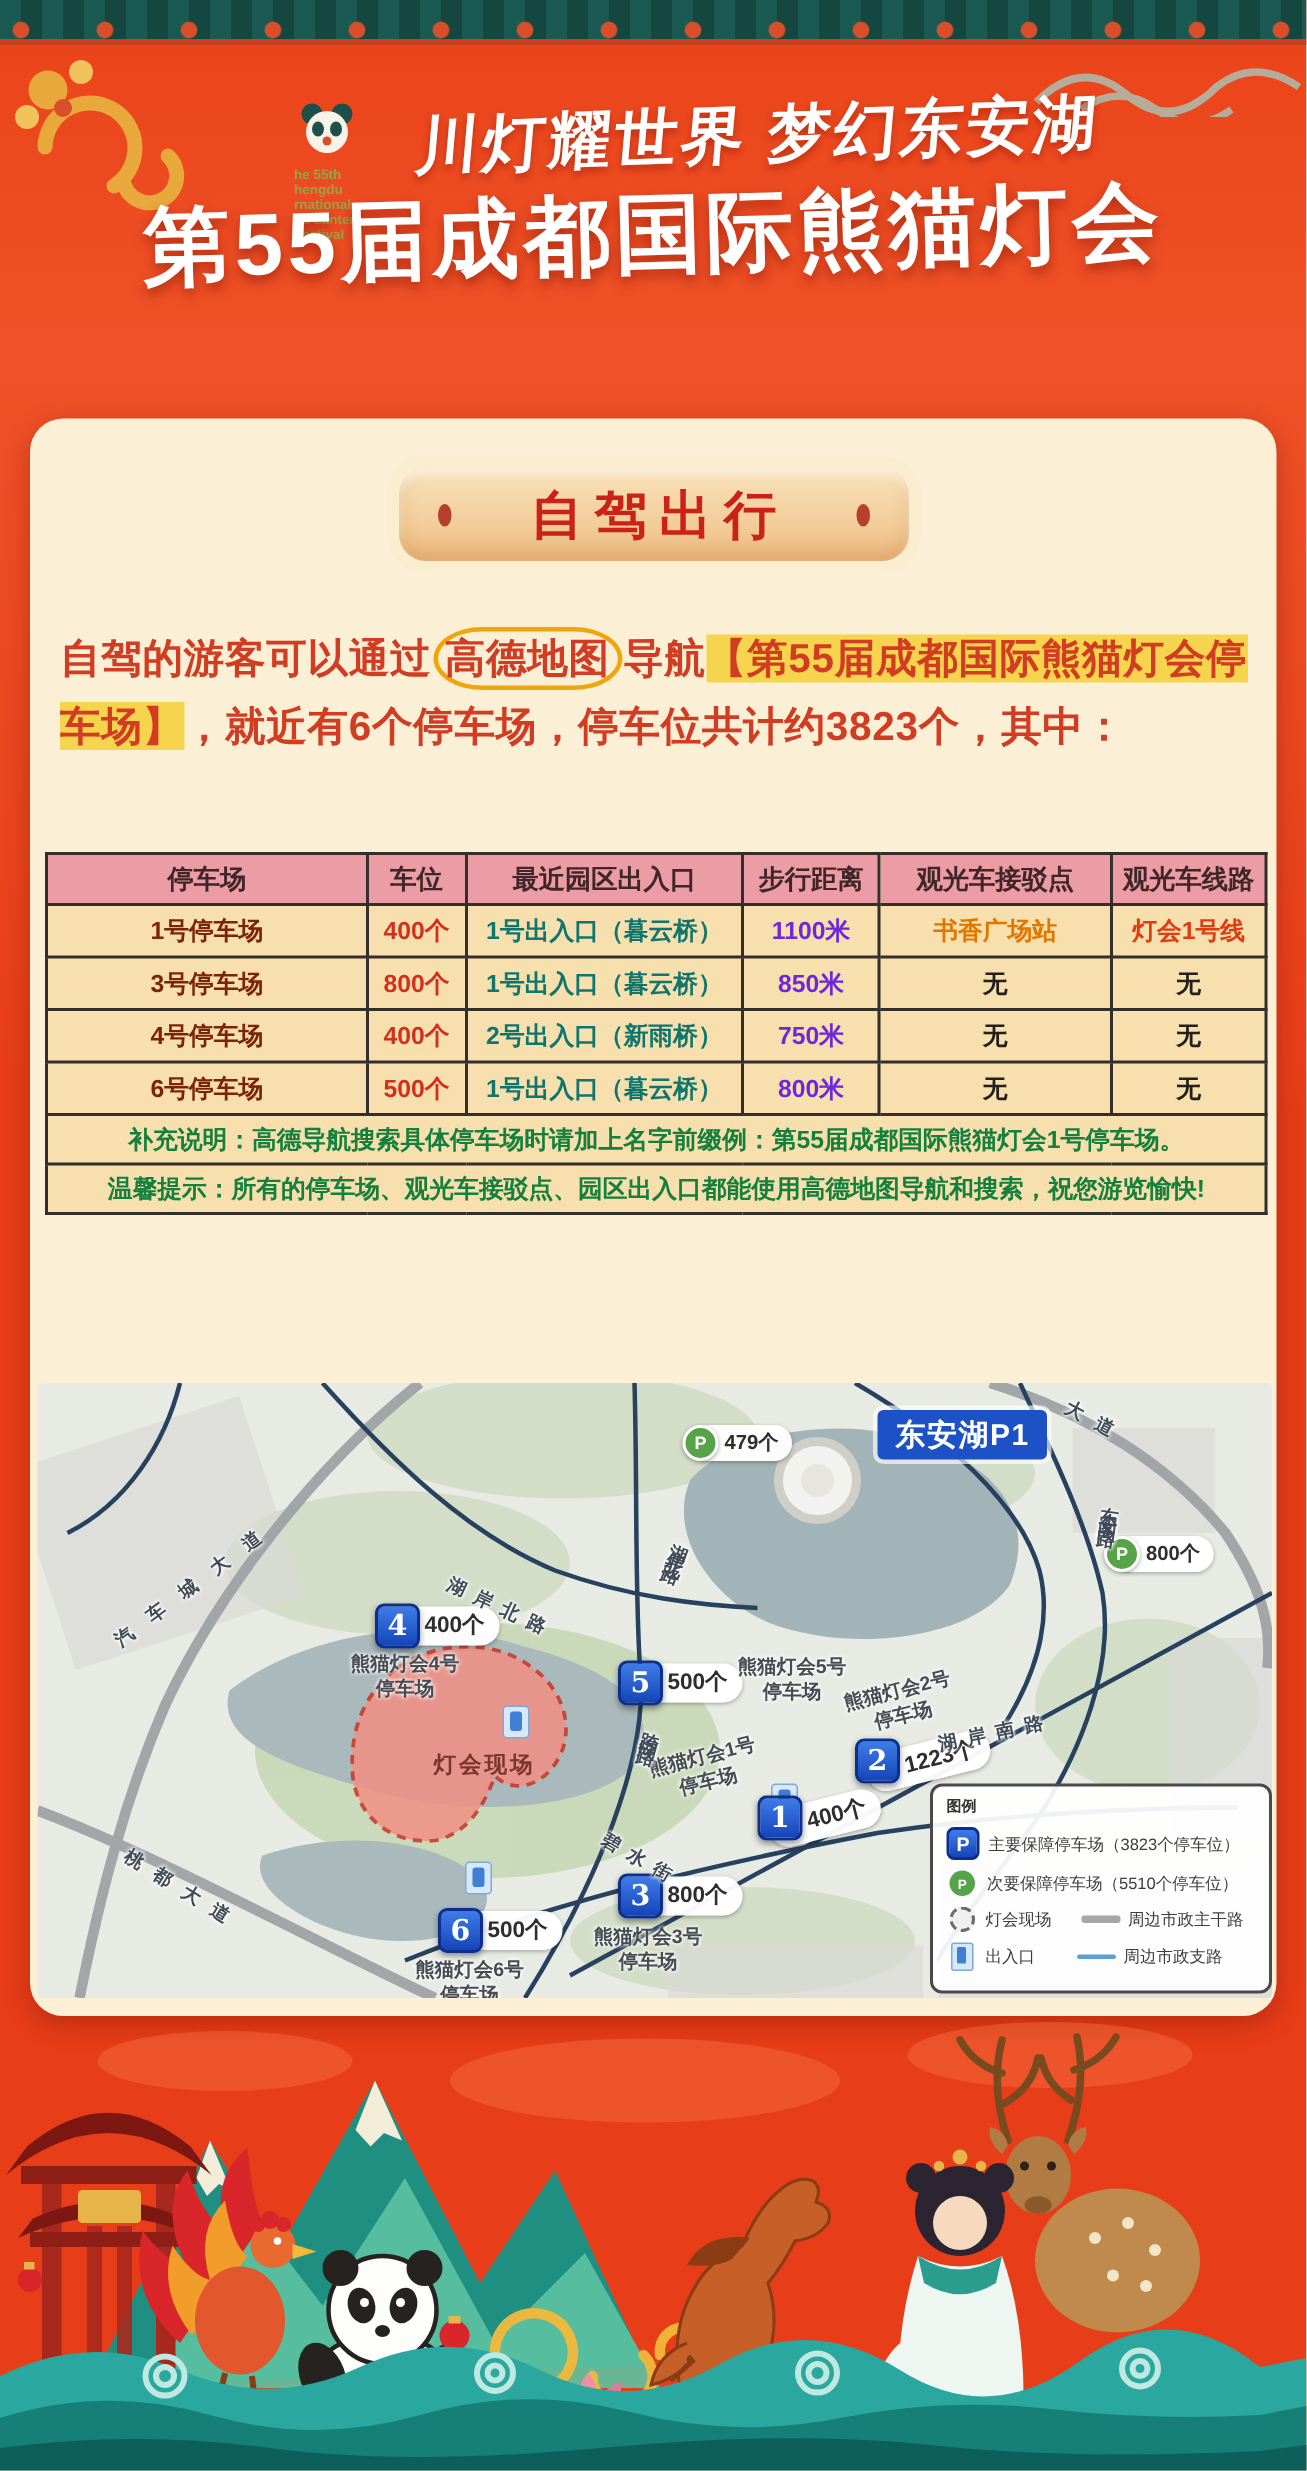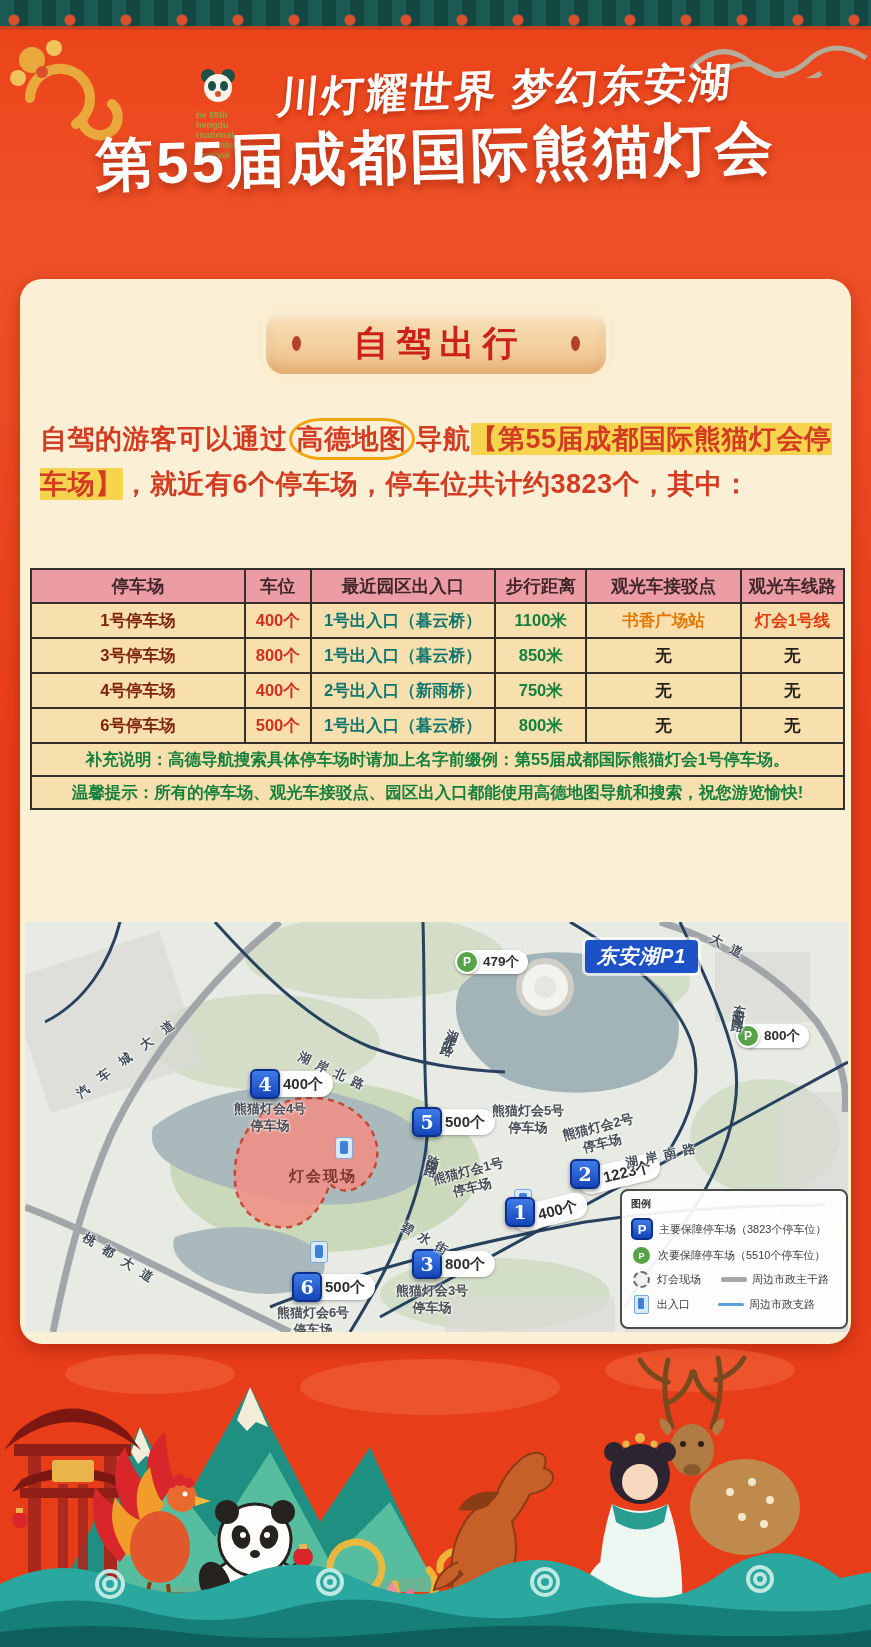--- a/index.html
+++ b/index.html
@@ -38,21 +38,21 @@
     font-weight:800;line-height:45px;letter-spacing:.5px;}
   .hl{background:#f7d44d;padding:1px 0;box-decoration-break:clone;-webkit-box-decoration-break:clone;}
   .circled{border:3px solid #efa50b;border-radius:46px/30px;padding:0 5px;margin:0 1px;display:inline-block;line-height:36px;}
   
   table.parking{position:absolute;left:10px;top:289px;width:815px;border-collapse:collapse;
     table-layout:fixed;background:#f8dfae;}
   table.parking th,table.parking td{border:2px solid #33302c;text-align:center;padding:0;overflow:hidden;}
   table.parking th{background:#ec9ca4;color:#402629;font-size:17.5px;font-weight:800;height:32px;}
   table.parking td{height:33px;font-size:16.5px;font-weight:800;}
   td.c-name{color:#7c2408;} td.c-spaces{color:#d2301c;} td.c-entr{color:#0f766e;}
-  td.c-dist{color:#15803d;}
+  td.c-dist{color:#6d28d9;}
   .note-cell{text-align:center;padding:0 8px !important;color:#15803d;font-size:15.5px;height:31px !important;}
   
   .map{position:absolute;left:5px;top:643px;width:823px;height:410px;background:#e8ebe4;overflow:hidden;border-radius:3px;}
   .map svg.base{position:absolute;left:0;top:0;}
   .roadlabel{position:absolute;color:#414b57;font-size:12.5px;font-weight:600;white-space:nowrap;
     text-shadow:0 0 3px #fff,0 0 3px #fff,0 0 2px #fff;}
   .roadlabel.vert{writing-mode:vertical-rl;letter-spacing:5px;}
   .bpill,.gpill{position:absolute;height:26px;background:rgba(255,255,255,.96);border-radius:13px;
     line-height:26px;font-size:15px;font-weight:700;color:#2e2e2e;padding:0 10px 0 26px;
     box-shadow:0 1px 3px rgba(0,0,0,.3);white-space:nowrap;}
@@ -60,21 +60,21 @@
   .bmarker{position:absolute;width:30px;height:30px;border-radius:6px;
     background:linear-gradient(180deg,#3f7ce8,#1545b8);border:2px solid #0d2f8c;box-sizing:border-box;
     color:#fff;font-weight:900;font-size:19px;font-family:"DejaVu Serif","Liberation Serif",serif;
     display:flex;align-items:center;justify-content:center;box-shadow:0 2px 4px rgba(0,0,0,.4);}
   .gmarker{position:absolute;width:24px;height:24px;border-radius:50%;background:#56a348;border:2px solid #fff;
     box-sizing:border-box;color:#fff;font-weight:800;font-size:12px;display:flex;align-items:center;justify-content:center;
     box-shadow:0 1px 3px rgba(0,0,0,.35);}
   .mlabel{position:absolute;color:#474b52;font-size:13px;font-weight:600;text-align:center;line-height:17px;
     text-shadow:0 0 3px #fff,0 0 3px #fff;}
   .area-badge{position:absolute;left:560px;top:18px;background:#1d52c6;color:#fff;font-size:20px;font-weight:900;
-    padding:3px 12px;border-radius:4px;box-shadow:0 0 0 3px rgba(255,255,255,.65);letter-spacing:1px;font-style:italic;}
+    padding:3px 12px;border-radius:4px;box-shadow:0 0 0 3px rgba(255,255,255,.65);letter-spacing:1px;}
   .site-label{position:absolute;left:248px;top:245px;width:100px;text-align:center;color:#7c352a;
     font-size:15px;font-weight:700;letter-spacing:2px;}
   .door{position:absolute;width:16px;height:20px;background:#d7e9f9;border:1px solid #7fa8d9;border-radius:3px;}
   .door::after{content:"";position:absolute;left:4px;top:3px;width:8px;height:13px;background:#3f7fd4;border-radius:2px;}
   
   .legend{position:absolute;left:595px;top:267px;width:228px;height:140px;background:rgba(255,255,255,.93);
     border:2px solid #4a4a4a;border-radius:8px;box-sizing:border-box;padding:6px 9px;}
   .legend-title{font-size:10px;font-weight:700;color:#333;}
   .lrow{display:flex;align-items:center;margin-top:7px;gap:6px;}
   .ltext{font-size:11px;color:#3d3d3d;white-space:nowrap;}

